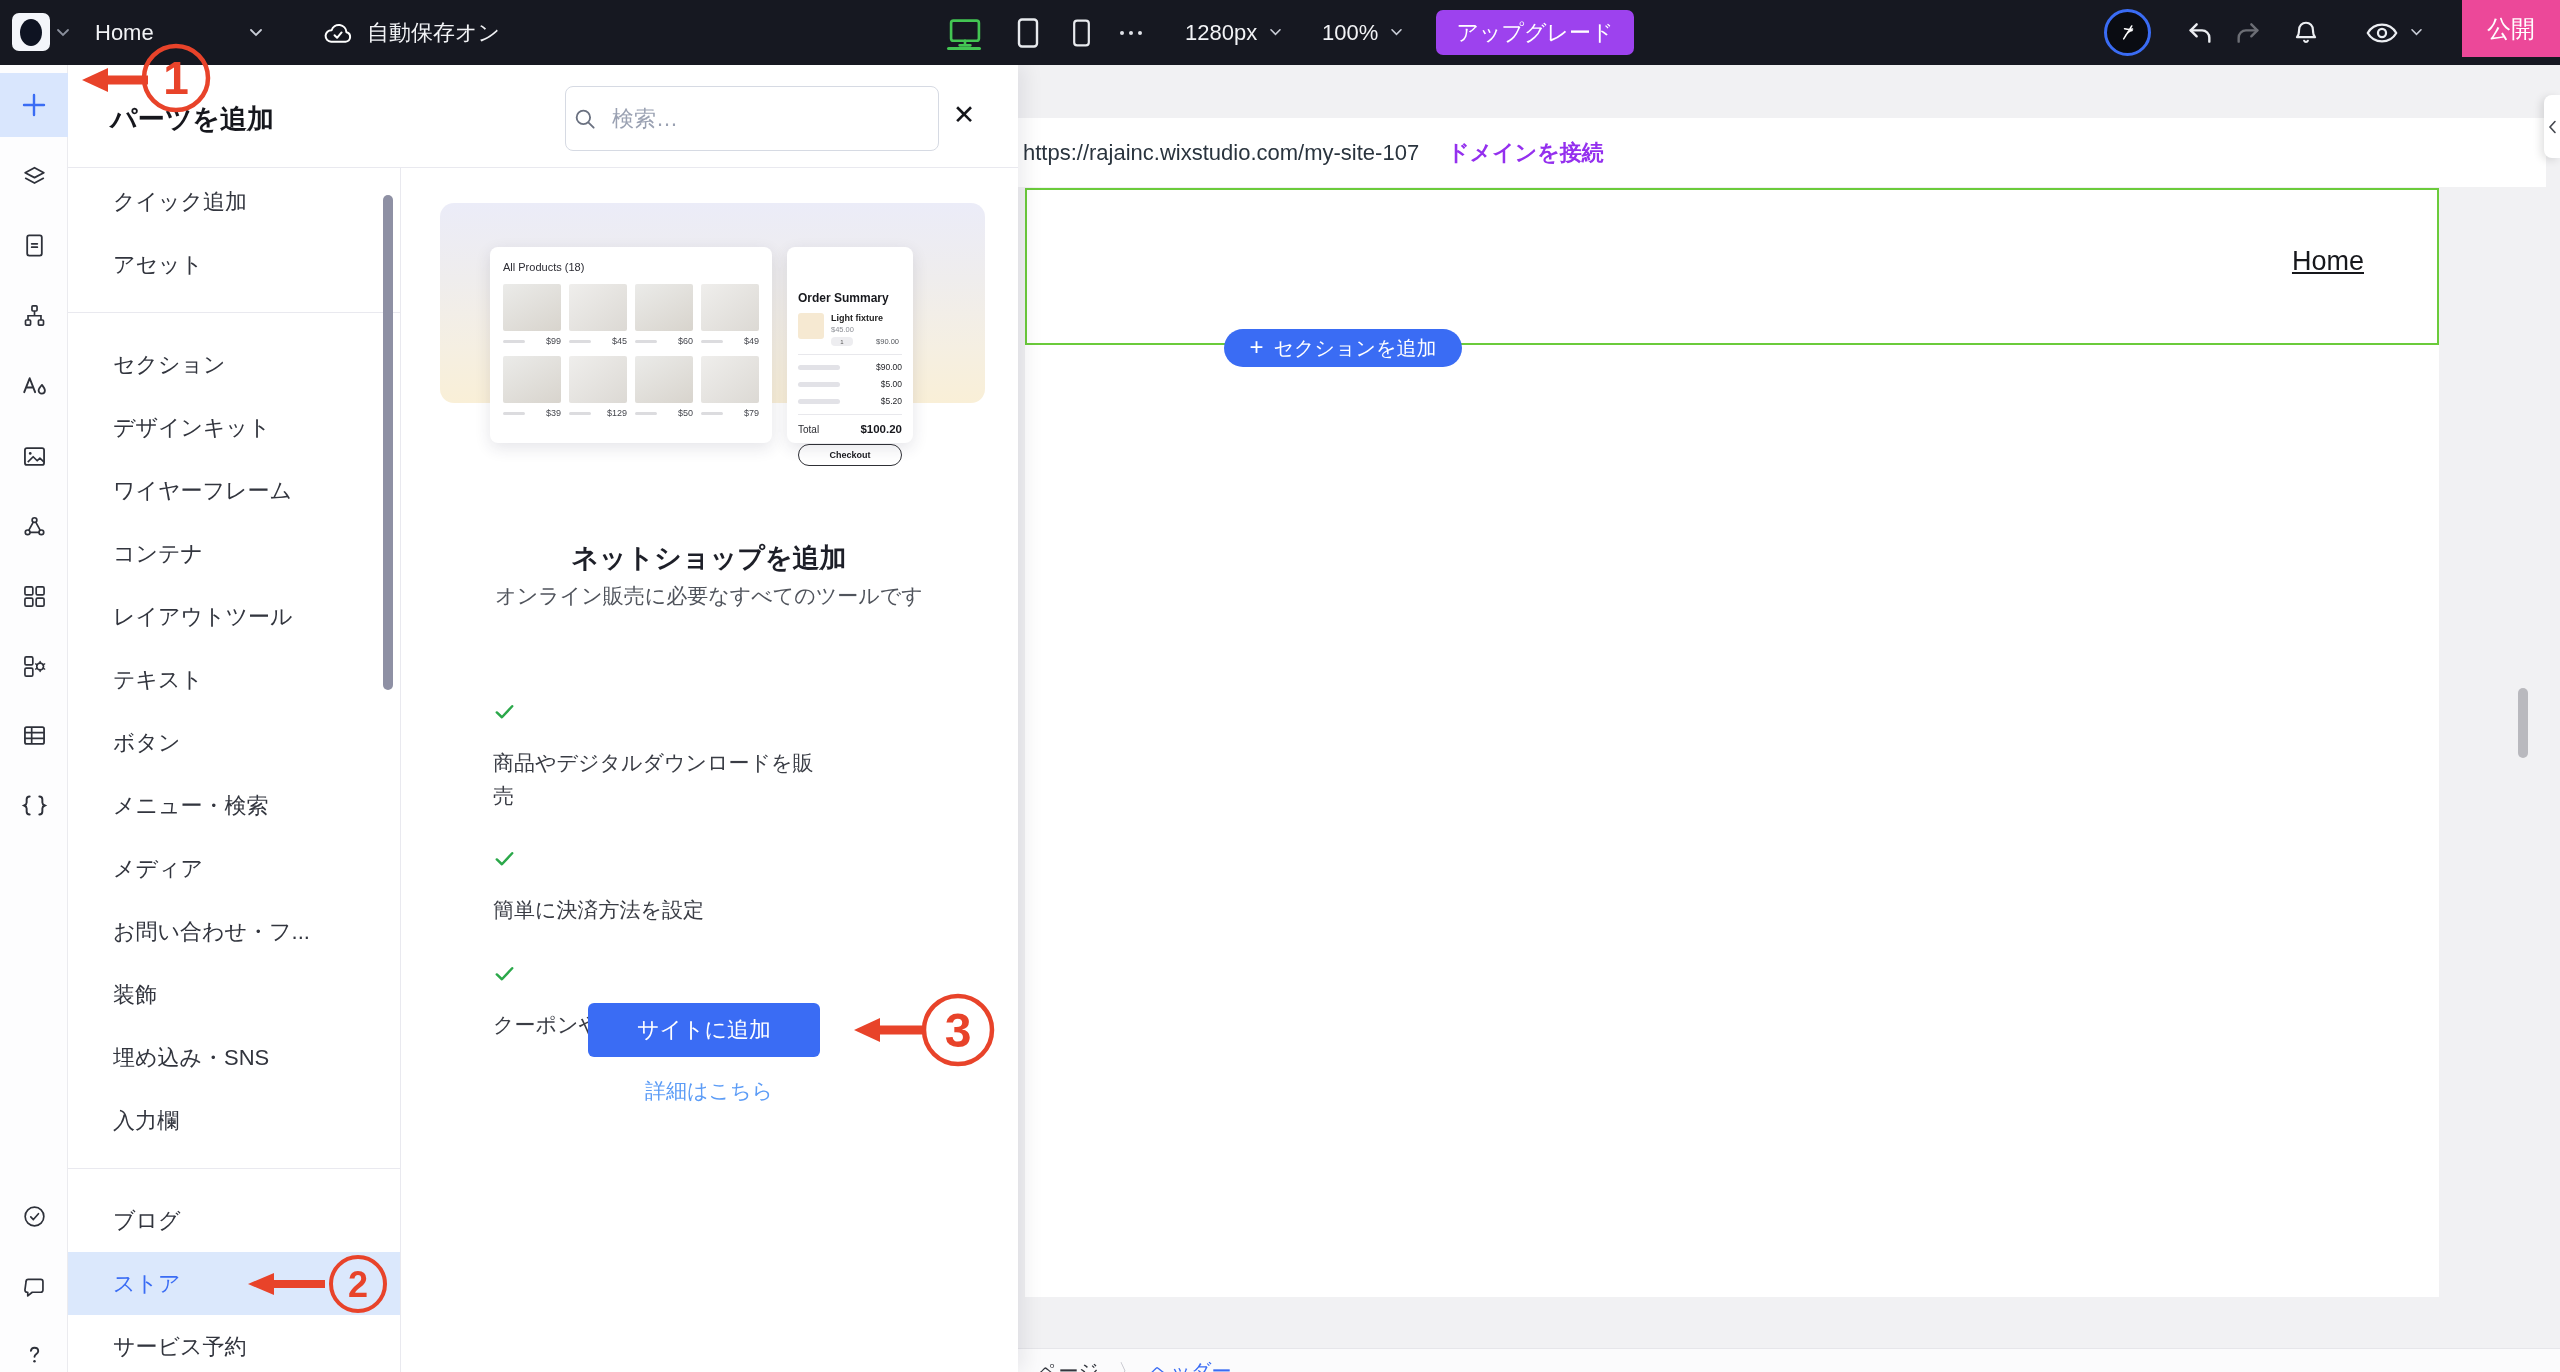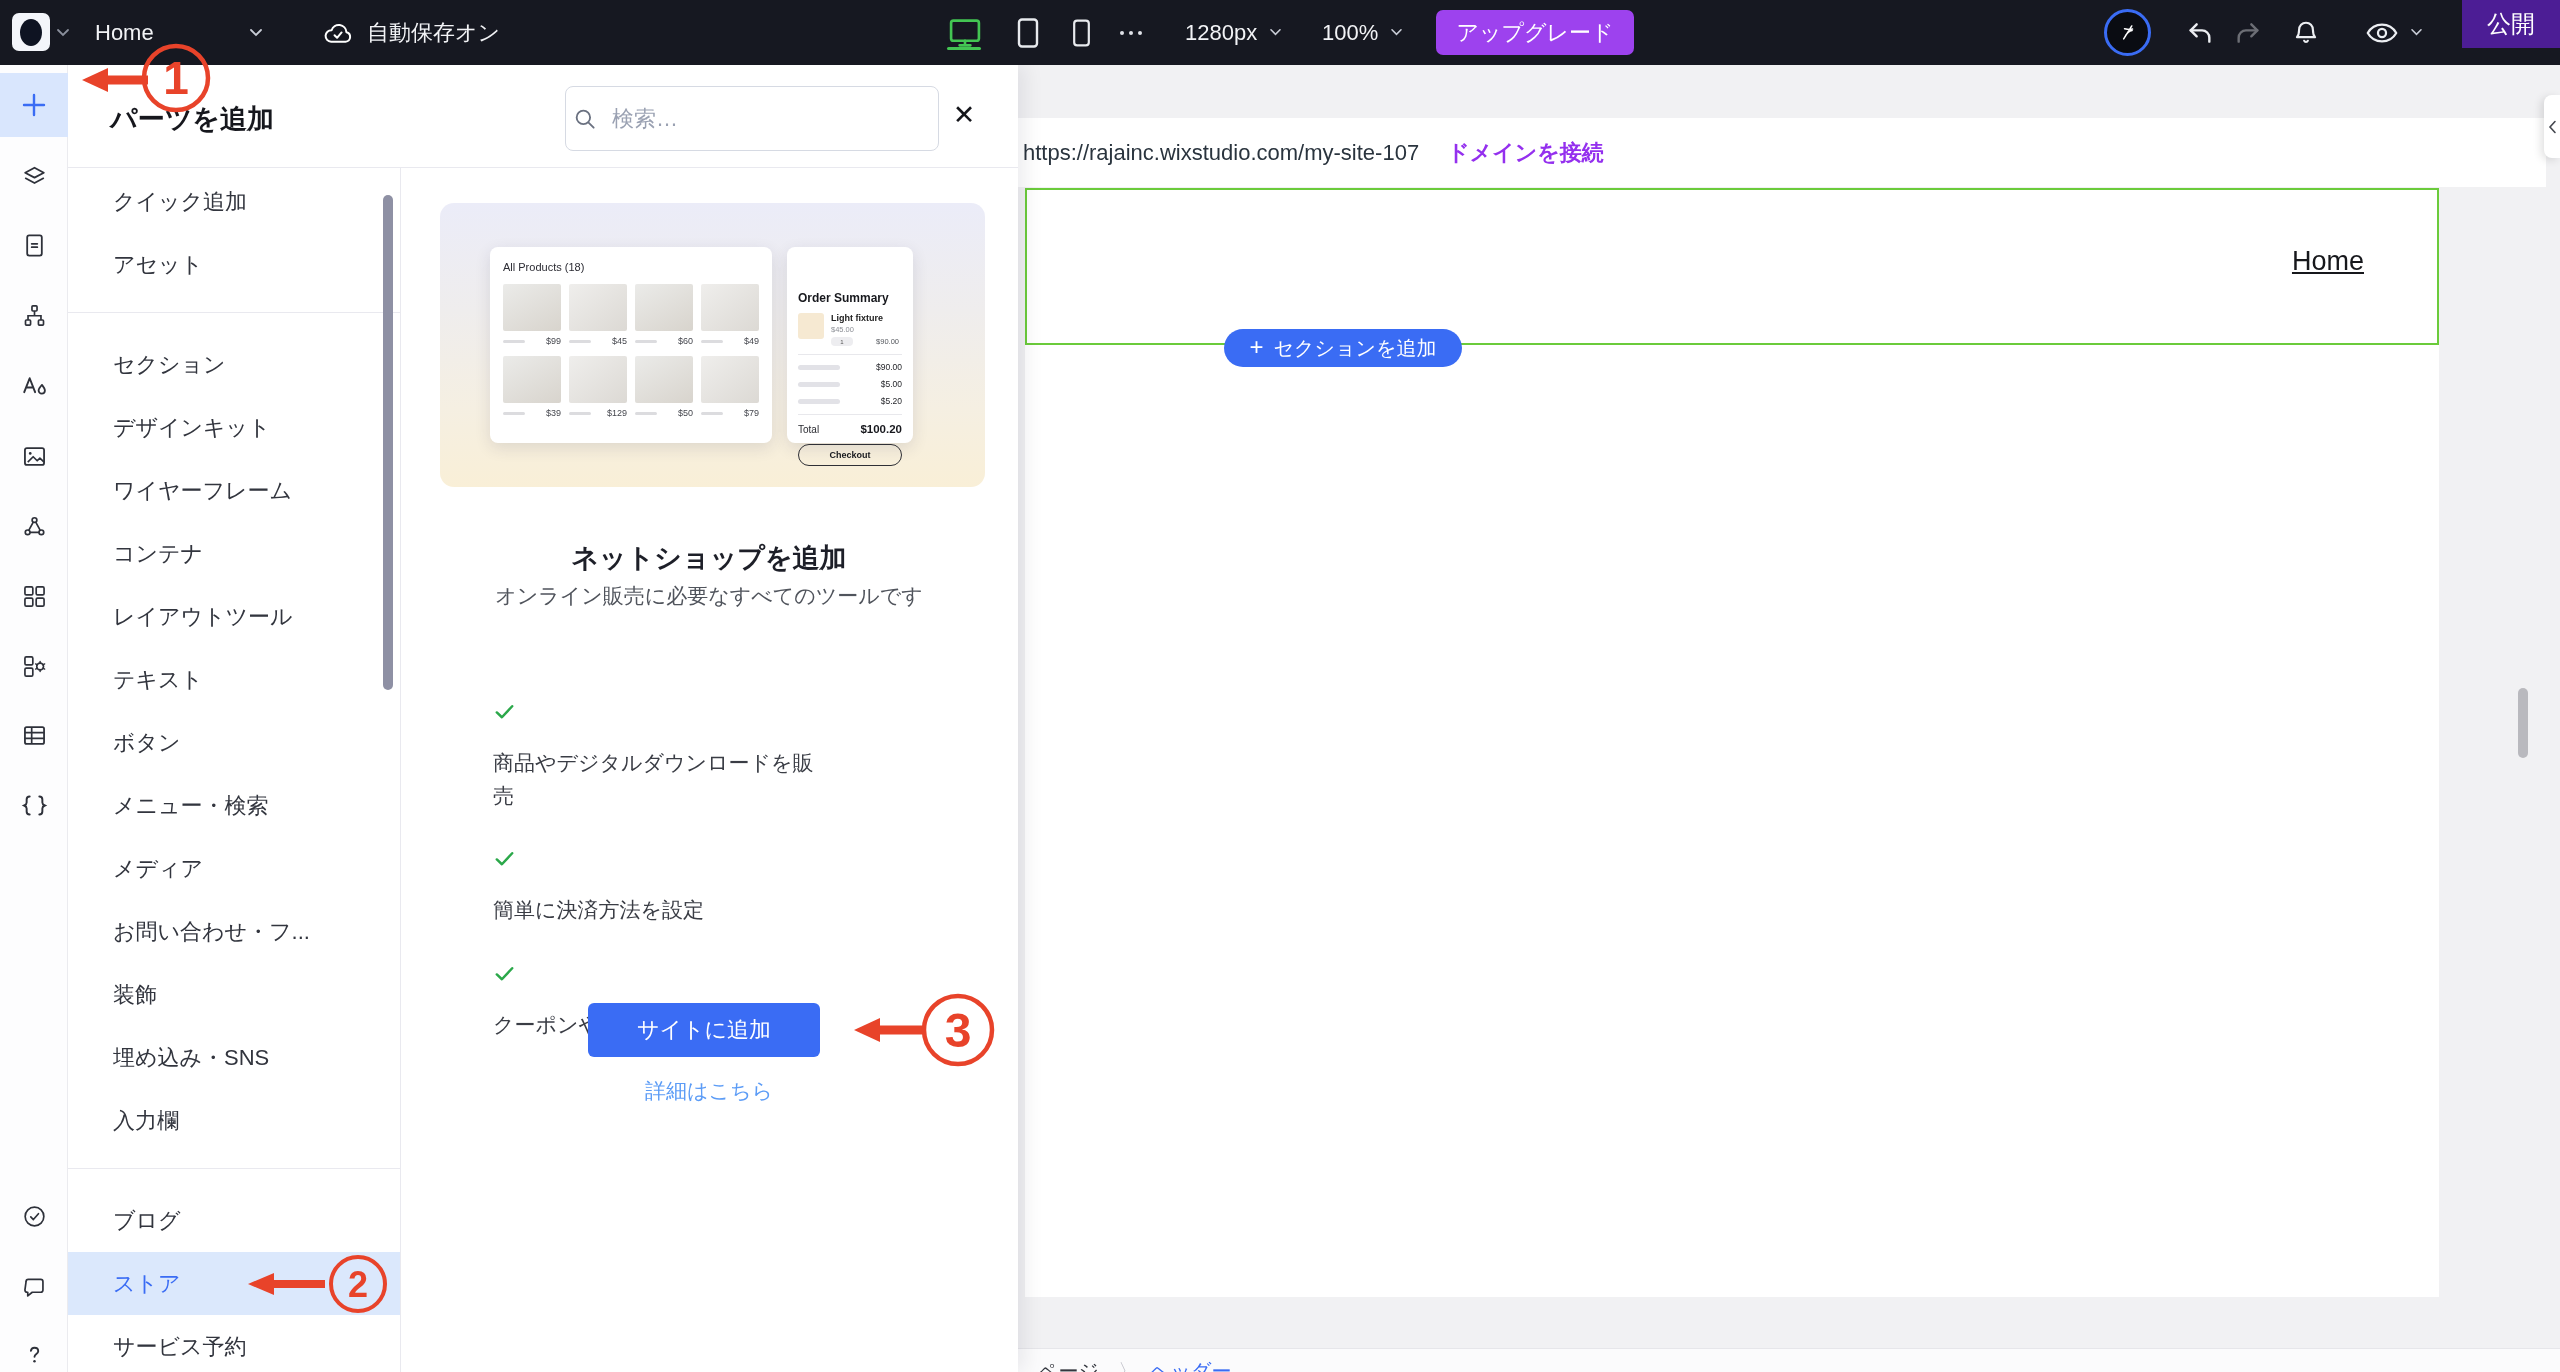--- a/index.html
+++ b/index.html
@@ -18,21 +18,21 @@
   .page-select { position:absolute; left:95px; top:0; height:65px; width:168px; display:flex; align-items:center; justify-content:space-between; cursor:pointer; }
   .autosave { position:absolute; left:322px; top:0; height:65px; display:flex; align-items:center; gap:13px; }
   .dev-btn { position:absolute; top:0; height:65px; display:flex; align-items:center; cursor:pointer; }
   .dev-underline { position:absolute; left:947px; top:47px; width:34px; height:3px; background:#43c553; border-radius:2px; }
   .dots { position:absolute; left:1120px; top:0; height:65px; display:flex; align-items:center; gap:5px; cursor:pointer; }
   .dots i { width:4px; height:4px; border-radius:50%; background:#dfe2e8; }
   .bar-select { position:absolute; top:0; height:65px; display:flex; align-items:center; gap:12px; cursor:pointer; }
   .upgrade-btn { position:absolute; left:1436px; top:10px; width:198px; height:45px; background:#9d42ee; border-radius:7px; border:none; color:#fff; font-size:22px; font-family:inherit; cursor:pointer; }
   .avatar { position:absolute; left:2104px; top:9px; width:47px; height:47px; border-radius:50%; border:3px solid #3a6cf4; background:#0a0c12; display:flex; align-items:center; justify-content:center; cursor:pointer; }
   .tb-icon-btn { position:absolute; top:0; height:65px; display:flex; align-items:center; cursor:pointer; }
-  .publish-btn { position:absolute; left:2462px; top:0; width:98px; height:48px; background:#4c1d95; border:none; color:#fff; font-size:24px; font-family:inherit; cursor:pointer; }
+  .publish-btn { position:absolute; left:2462px; top:0; width:98px; height:57px; background:#ec4899; border:none; color:#fff; font-size:24px; font-family:inherit; cursor:pointer; }
 
   
   .rail { position:absolute; left:0; top:65px; width:68px; height:1307px; background:#fdfdfe; border-right:1px solid #ebebef; z-index:20; }
   .ri { position:absolute; left:0; width:68px; height:46px; display:flex; align-items:center; justify-content:center; cursor:pointer; }
   .rail-add { position:absolute; left:0; top:8px; width:68px; height:64px; background:#d9e6fd; display:flex; align-items:center; justify-content:center; cursor:pointer; }
 
   
   .panel { position:absolute; left:68px; top:65px; width:950px; height:1307px; background:#fff; box-shadow:8px 0 18px rgba(20,20,40,.07); z-index:10; }
   .panel-title { position:absolute; left:42px; top:36px; font-size:27px; font-weight:bold; color:#16171d; }
   .search-box { position:absolute; left:497px; top:21px; width:374px; height:65px; border:1px solid #d6dae3; border-radius:8px; background:#fff; display:flex; align-items:center; padding-left:6px; gap:14px; }
@@ -42,21 +42,21 @@
   .head-divider { position:absolute; left:0; top:102px; width:950px; border-top:1px solid #e9e9ef; }
   .v-divider { position:absolute; left:332px; top:102px; height:1205px; border-left:1px solid #e9e9ef; }
   .cat-col { position:absolute; left:0; top:105px; width:332px; }
   .cat-row { height:63px; display:flex; align-items:center; padding-left:45px; font-size:22px; color:#32353e; cursor:pointer; }
   .cat-row.active { background:#dbe8fc; color:#3a6cf4; }
   .cat-gap { height:37px; position:relative; }
   .cat-gap::after { content:""; position:absolute; left:0; right:0; top:16px; border-top:1px solid #e9e9ef; }
   .scroll-thumb { position:absolute; left:315px; top:130px; width:10px; height:495px; background:#8e90a4; border-radius:5px; cursor:pointer; }
 
   
-  .preview-card { position:absolute; left:372px; top:138px; width:545px; height:284px; border-radius:14px;
+  .preview-card { position:absolute; left:372px; top:138px; width:545px; height:200px; border-radius:14px;
     background:linear-gradient(180deg,#ebecf8 0%,#efeded 38%,#f5efe2 72%,#f9efd7 100%); }
   .mini-card { position:absolute; background:#fff; border-radius:8px; box-shadow:0 5px 16px rgba(40,40,70,.12); }
   .products-card { left:50px; top:44px; width:282px; height:196px; padding:14px 13px; }
   .pc-title { font-size:11px; color:#2b2b33; margin-bottom:11px; }
   .pc-grid { display:grid; grid-template-columns:repeat(4,58px); column-gap:8px; row-gap:10px; }
   .tile .ph { width:58px; height:47px; border-radius:2px; background:linear-gradient(140deg,#efeeec,#dcd9d4); }
   .tile:nth-child(odd) .ph { background:linear-gradient(150deg,#ebebe9,#d8d4cd); }
   .tile .pr { display:flex; justify-content:space-between; align-items:center; margin-top:5px; }
   .tile .dash { width:22px; height:3px; background:#dcdcdf; border-radius:2px; }
   .tile .val { font-size:9px; color:#44464d; }

